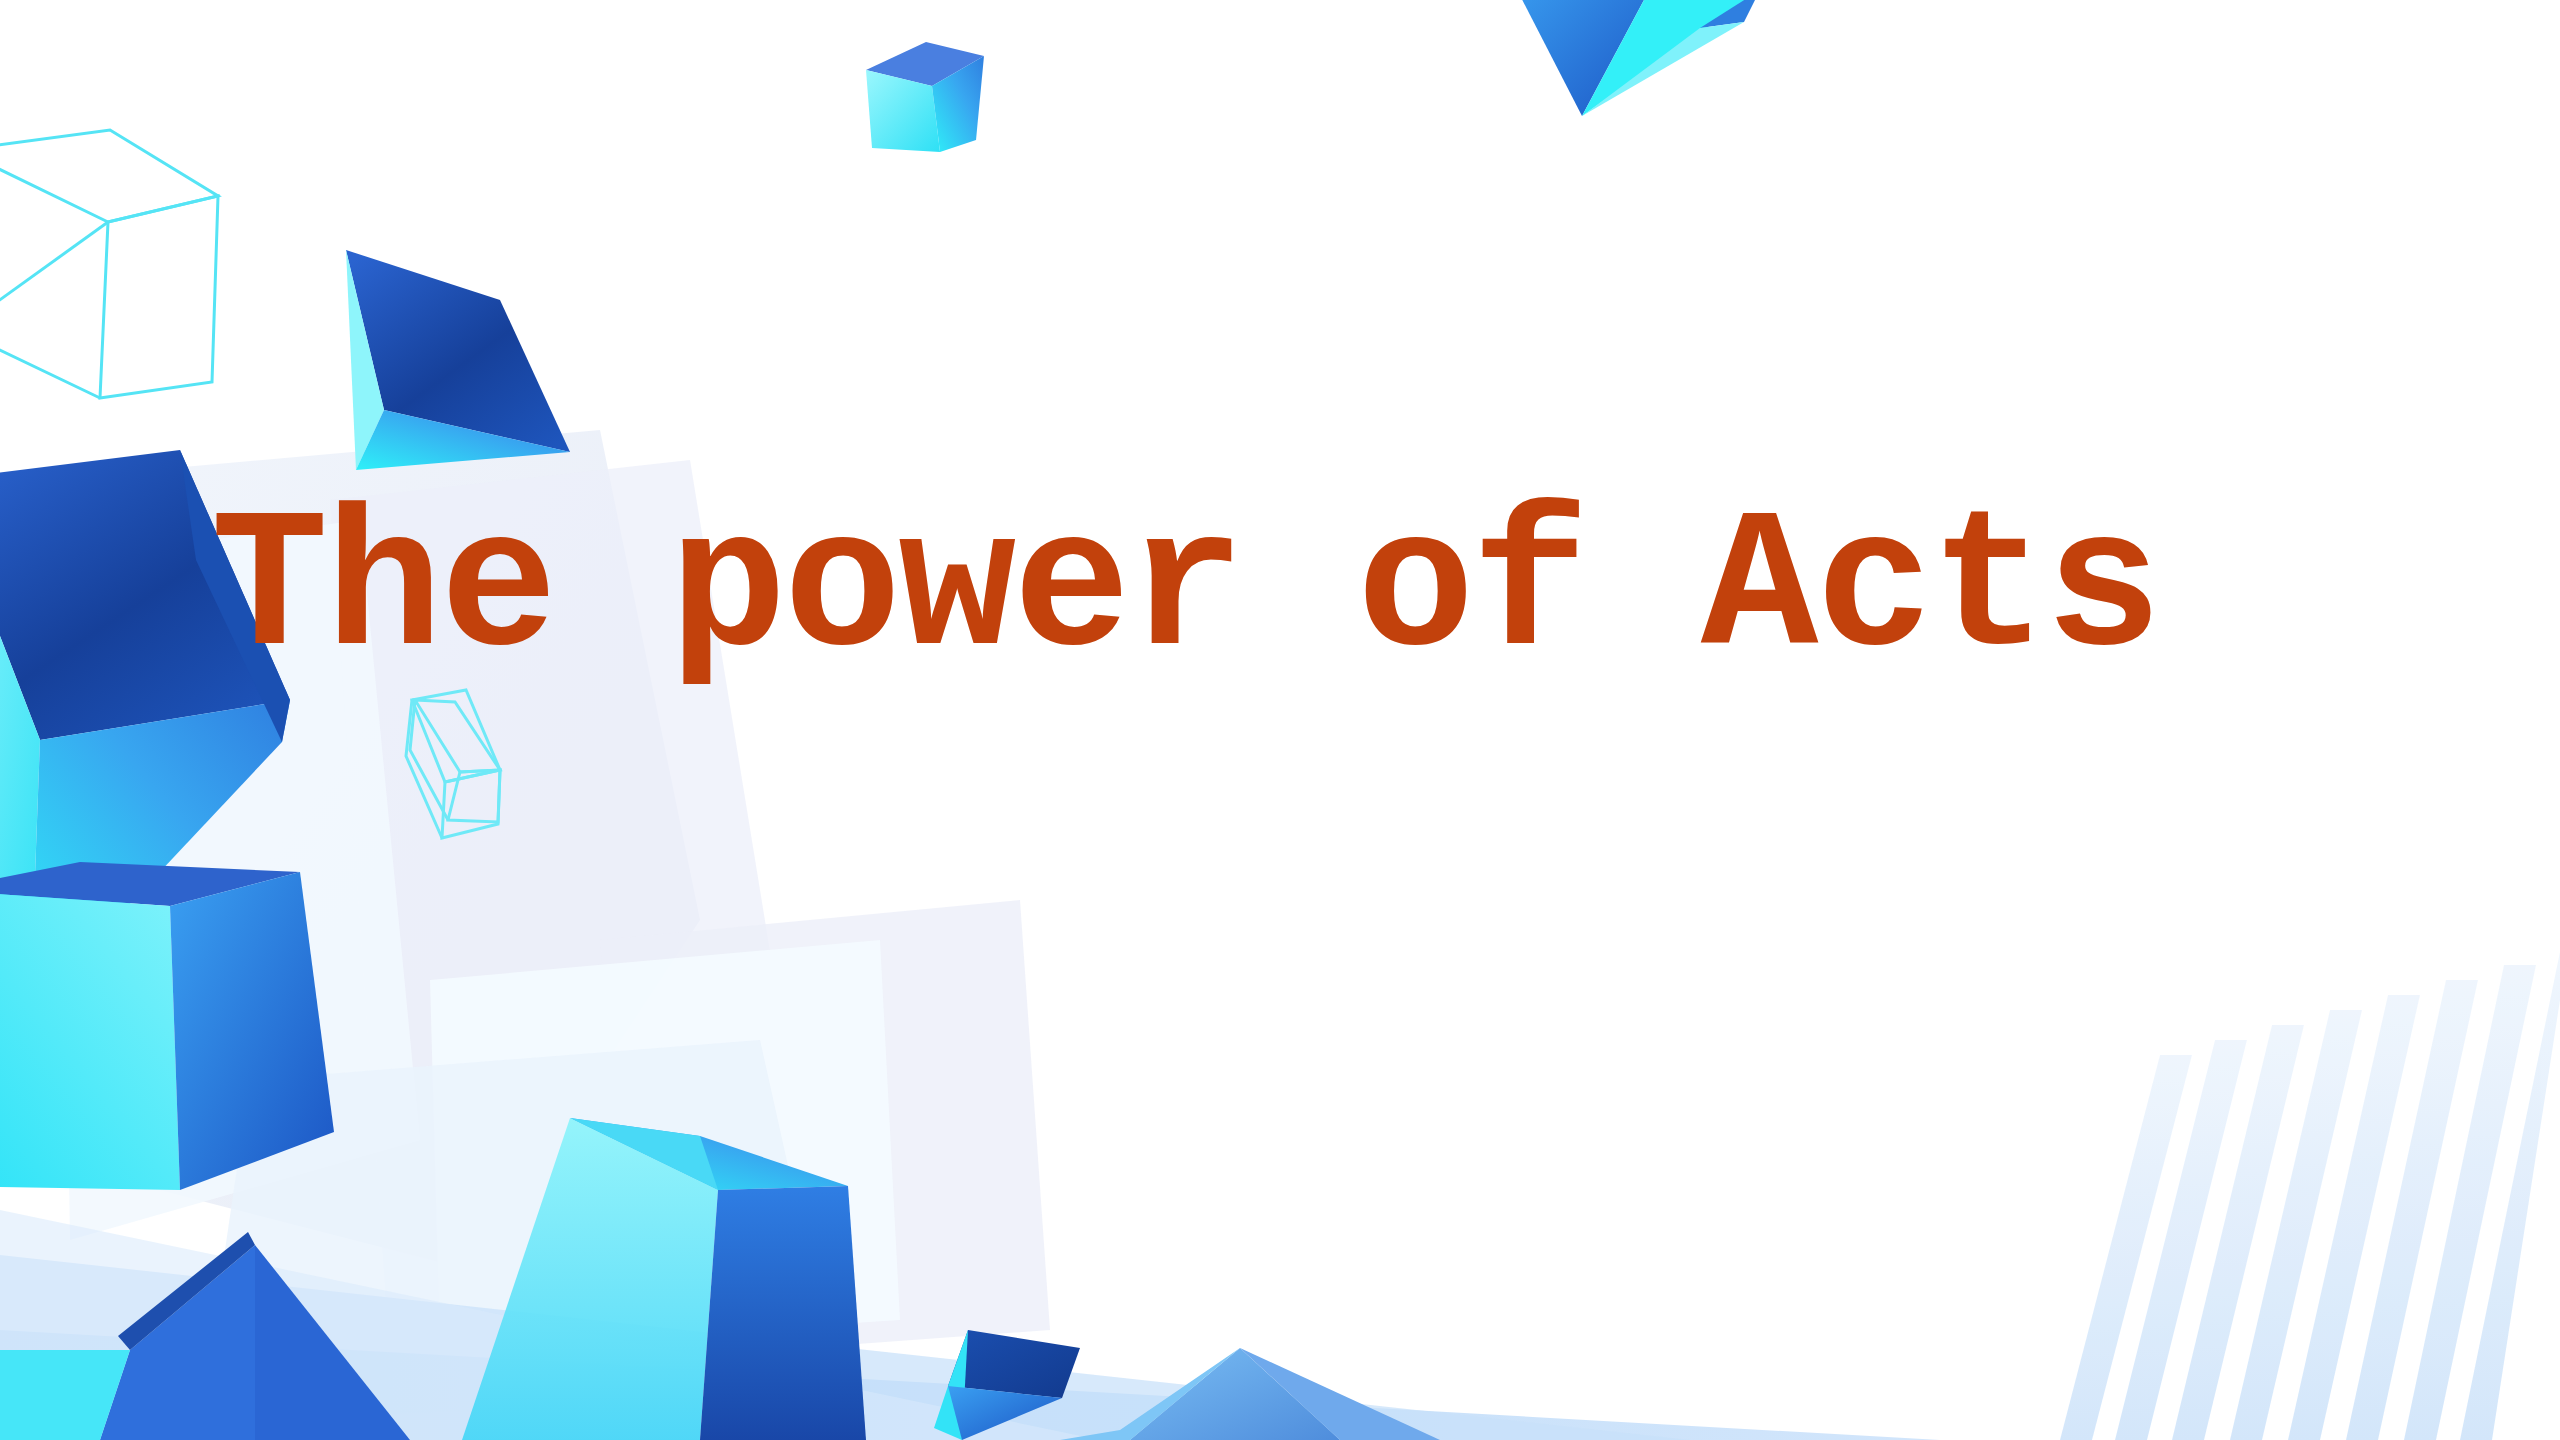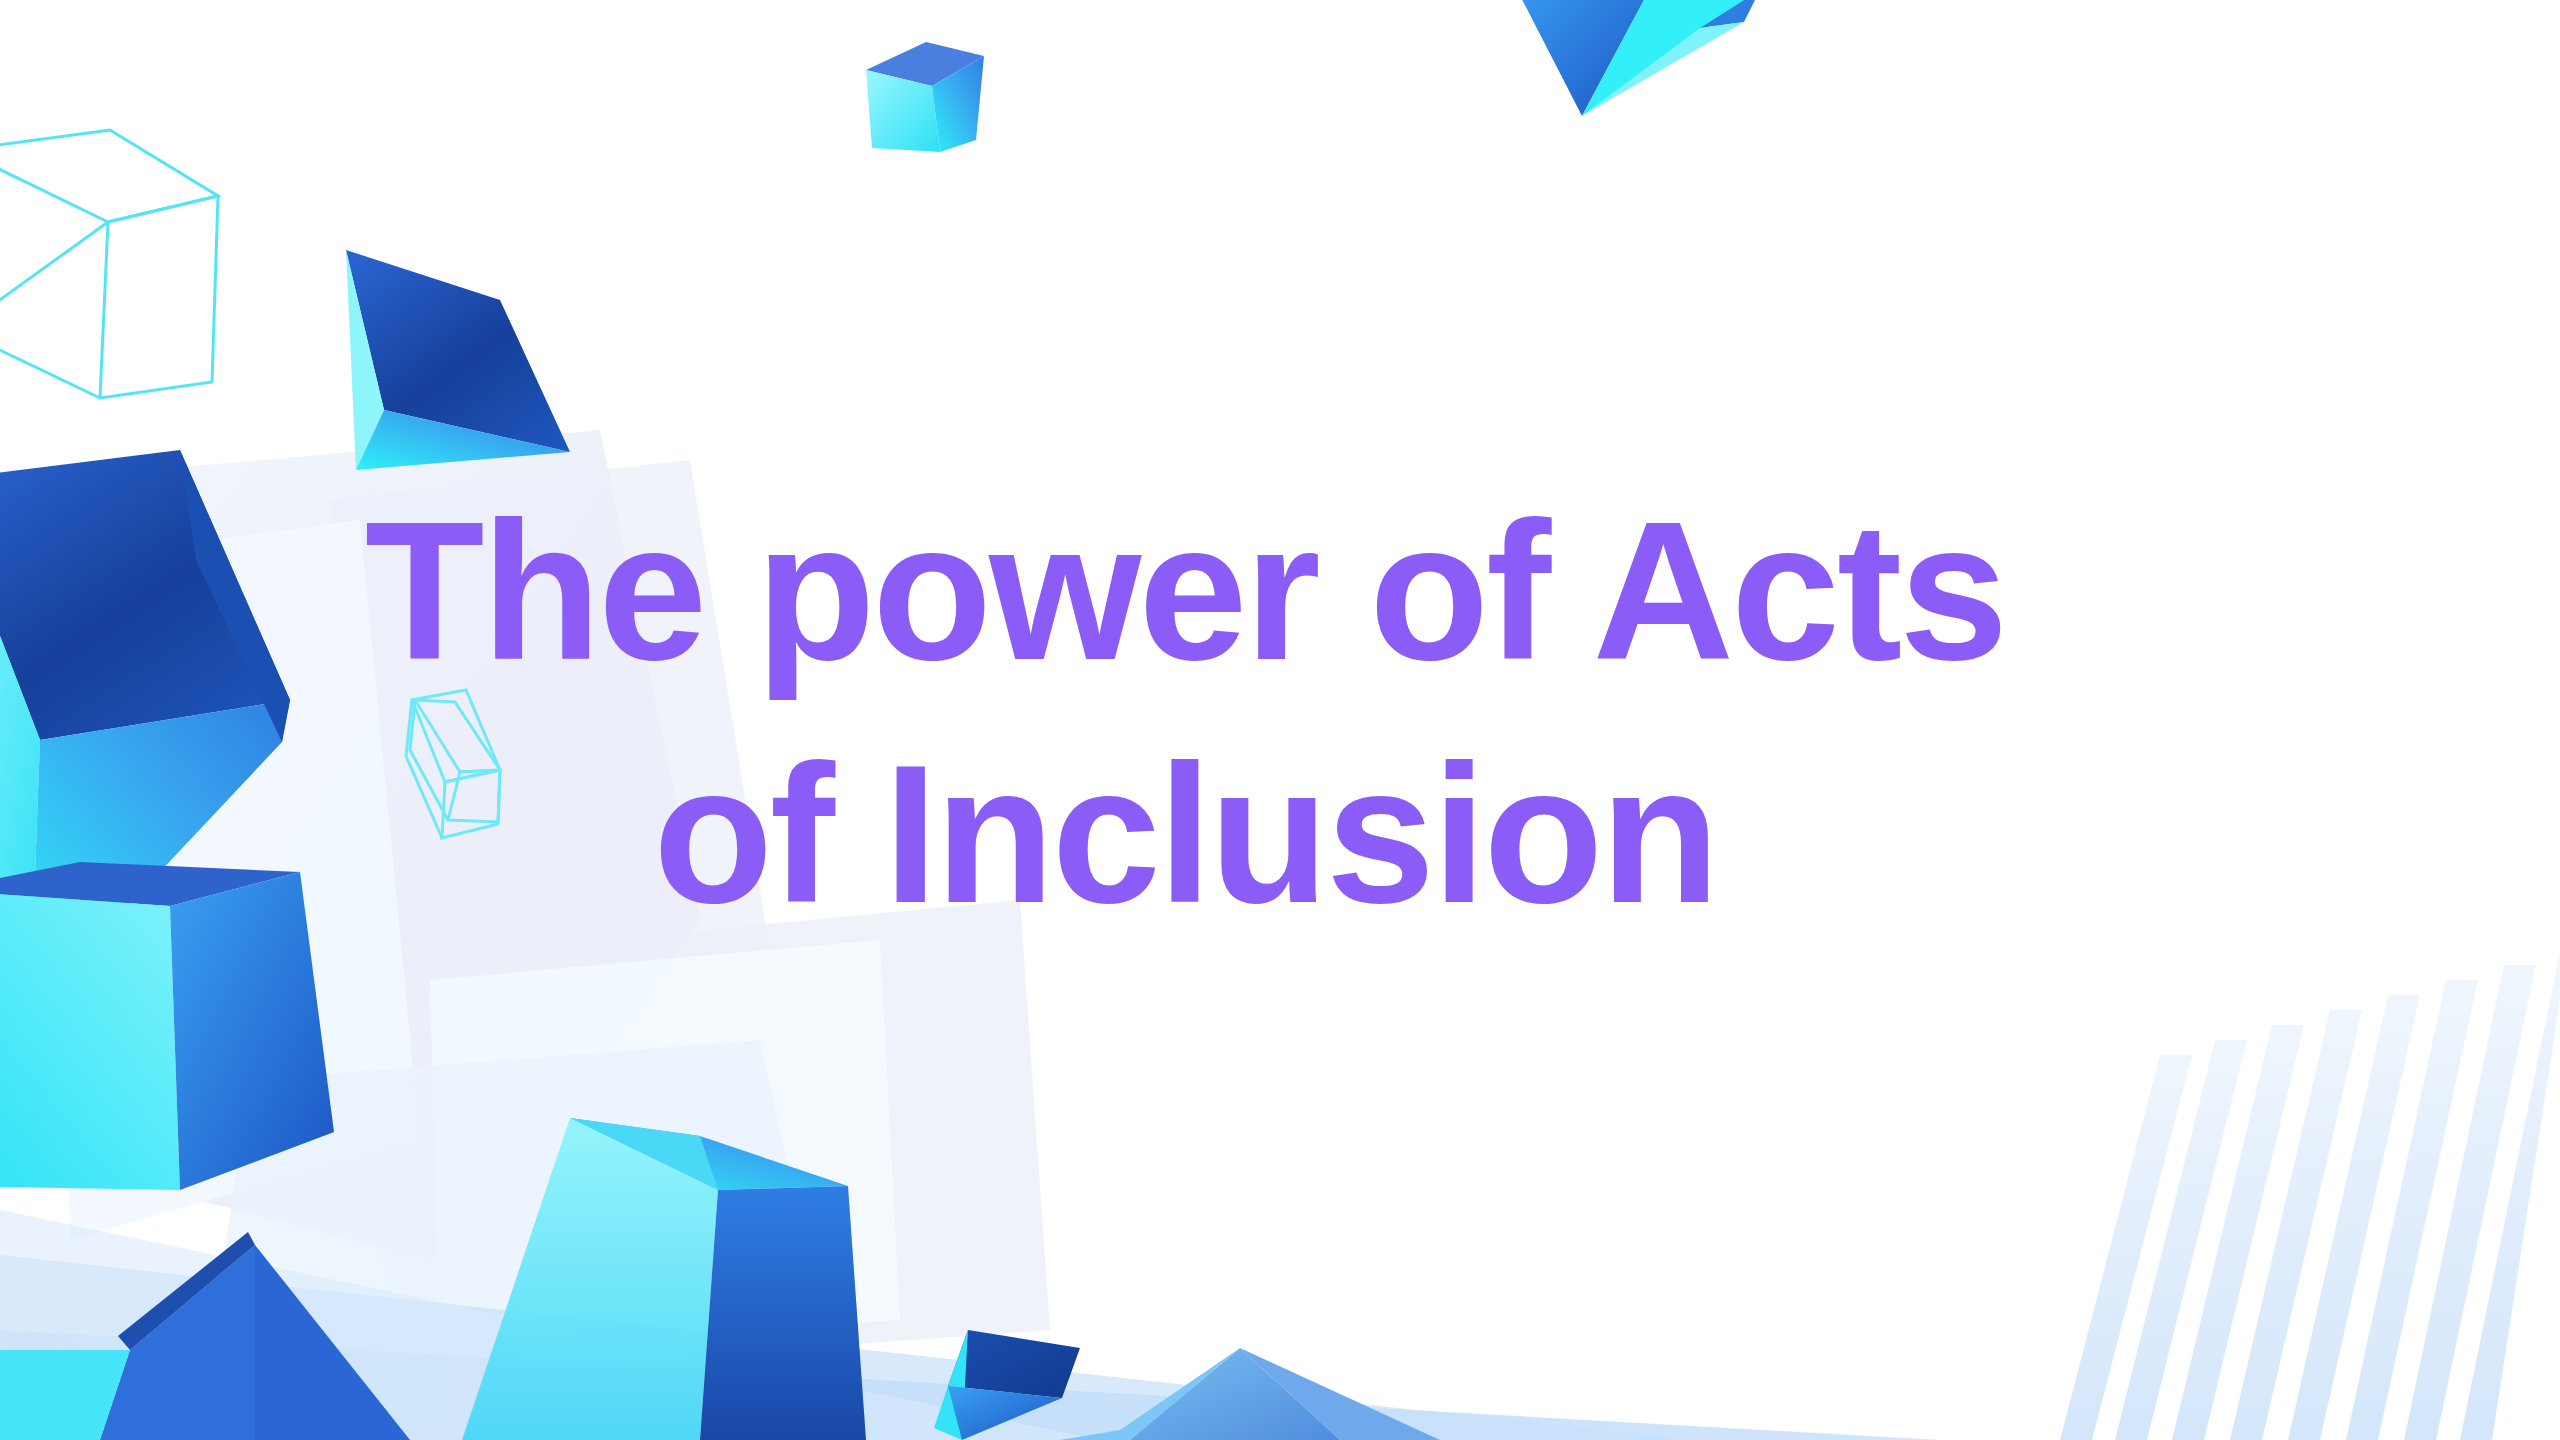--- a/index.html
+++ b/index.html
@@ -28,26 +28,26 @@
   #title-block {
     position: absolute;
     left: 0;
     top: 470px;
     width: 2370px;
     text-align: center;
     z-index: 5;
   }
   .title-line {
     display: block;
-    font-family: Liberation Sans, sans-serif;
+    font-family: Liberation Mono, monospace;
     font-weight: bold;
     font-size: 196px;
     line-height: 1.24;
     letter-spacing: -3px;
-    color: #8b5cf6;
+    color: #c2410c;
     white-space: nowrap;
   }
 </style>
 </head>
 <body>
 
 <div id="slide">
 
   <svg id="bg-art" viewBox="0 0 2560 1440" xmlns="http://www.w3.org/2000/svg">
     <defs>
@@ -205,16 +205,15 @@
     <g>
       <polygon points="1240,1348 1130,1440 1340,1440" fill="url(#gSoftPyr)"></polygon>
       <polygon points="1240,1348 1340,1440 1440,1440" fill="#6fa9ec"></polygon>
       <polygon points="1240,1348 1120,1430 1060,1440 1130,1440" fill="#7ec6f6"></polygon>
     </g>
 
   </svg>
 
   <div id="title-block">
     <span class="title-line">The power of Acts</span>
-    <span class="title-line">of Inclusion</span>
   </div>
 
 </div>
 
 </body></html>

